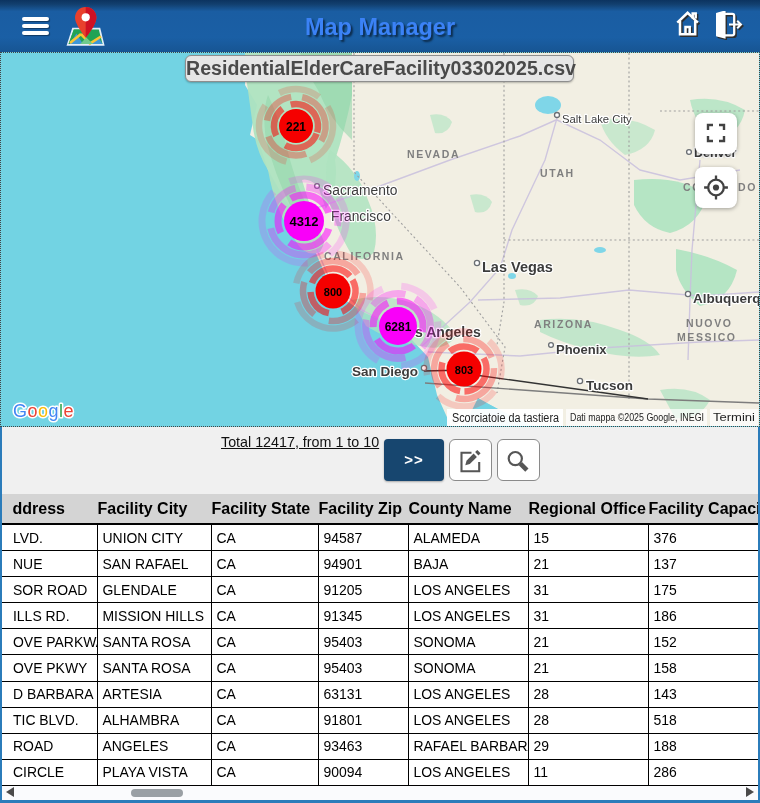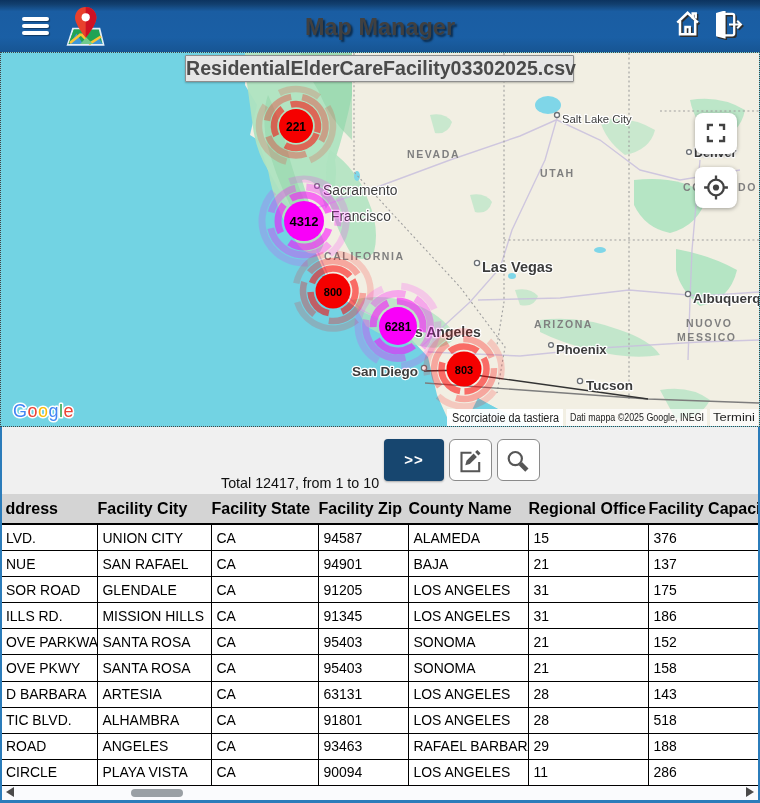--- a/index.html
+++ b/index.html
@@ -2,42 +2,42 @@
 <html><head>
 <meta charset="utf-8">
 <style>
   html,body{margin:0;padding:0;background:#fff;}
   #app{position:relative;width:760px;height:803px;overflow:hidden;font-family:"Liberation Sans",sans-serif;background:#fff;}
   .abs{position:absolute;}
   
   .header{left:0;top:0;width:760px;height:52px;background:linear-gradient(180deg,#0c3360 0%,#123f6e 8%,#1a5da2 22%,#1a5fa5 72%,#175593 100%);}
   .burger{left:22px;top:17px;width:27px;height:19px;}
   .burger div{position:absolute;left:0;width:27px;height:3.9px;background:#fff;border-radius:2px;box-shadow:1px 1px 1px rgba(0,0,0,.4);}
-  .title{left:0;top:0;width:760px;height:64px;text-align:center;line-height:54px;color:#404040;font-size:23.5px;font-weight:bold;text-shadow:2px 2px 2px rgba(0,0,0,.55);}
+  .title{left:0;top:0;width:760px;height:64px;text-align:center;line-height:54px;color:#3b82f6;font-size:23.5px;font-weight:bold;text-shadow:2px 2px 2px rgba(0,0,0,.55);}
   
   .map{left:0;top:52px;width:760px;height:375px;box-sizing:border-box;border:1px dotted #444;background:#72d3e3;}
-  .labelbox{left:185px;top:55px;width:389px;height:27px;box-sizing:border-box;background:#e6e6e6;border:1px solid #8e8e8e;border-radius:1px;text-align:center;line-height:25px;font-size:19.6px;font-weight:bold;color:#4a4a4a;box-shadow:0 1px 2px rgba(0,0,0,.25);}
+  .labelbox{left:185px;top:55px;width:389px;height:27px;box-sizing:border-box;background:#e6e6e6;border:1px solid #8e8e8e;border-radius:6px;text-align:center;line-height:25px;font-size:19.6px;font-weight:bold;color:#4a4a4a;box-shadow:0 1px 2px rgba(0,0,0,.25);}
   .mapbtn{width:42px;height:41px;background:#fff;border-radius:8px;box-shadow:0 1px 4px rgba(0,0,0,.35);}
   
   .grid{left:0;top:427px;width:760px;height:376px;box-sizing:border-box;border-left:2px solid #2b7cba;border-right:2px solid #2b7cba;border-bottom:3px solid #2b7cba;background:#f0f0f0;}
-  .toolbar-text{left:221px;top:475px;width:162px;height:18px;font-size:14.3px;color:#111;white-space:nowrap;}
+  .toolbar-text{left:221px;top:434px;width:162px;height:18px;font-size:14.3px;color:#111;white-space:nowrap;text-decoration:underline;}
   .btn-more{left:384px;top:439px;width:60px;height:42px;background:#17466f;border-radius:4px;color:#fff;font-weight:bold;font-size:15px;text-align:center;line-height:42px;letter-spacing:1px;box-shadow:0 1px 2px rgba(0,0,0,.3);}
   .btn-ico{width:43px;height:42px;box-sizing:border-box;background:#fff;border:1px solid #8a8a8a;border-radius:6px;}
   
   table.tbl{position:absolute;left:0;top:494px;width:798px;border-collapse:collapse;table-layout:fixed;font-size:13.95px;color:#000;}
   table.tbl col.c1{width:97px}
   table.tbl col.c2{width:114px}
   table.tbl col.c3{width:107px}
   table.tbl col.c4{width:90px}
   table.tbl col.c5{width:120px}
   table.tbl col.c6{width:120px}
   table.tbl col.c7{width:150px}
   table.tbl th{height:29px;background:#d4d4d4;font-size:16px;font-weight:bold;border:0;border-bottom:2px solid #000;padding:0;text-align:left;white-space:nowrap;overflow:hidden;}
   table.tbl td{height:25.1px;background:#fff;border:1px solid #000;padding:0 0 0 4.5px;white-space:nowrap;overflow:hidden;}
-  table.tbl th.first,table.tbl td.first{text-align:left;padding-left:5px;}
+  table.tbl th.first,table.tbl td.first{text-align:left;padding-left:12px;}
   
   .hscroll{left:2px;top:786px;width:756px;height:14px;background:#fafbfd;}
   .hthumb{left:131px;top:789px;width:52px;height:8px;background:#9aa0a5;border-radius:4px;}
   .harrow{top:787px;width:0;height:0;}
 </style>
 </head>
 <body>
 <div id="app">
 
   <div class="abs map">

